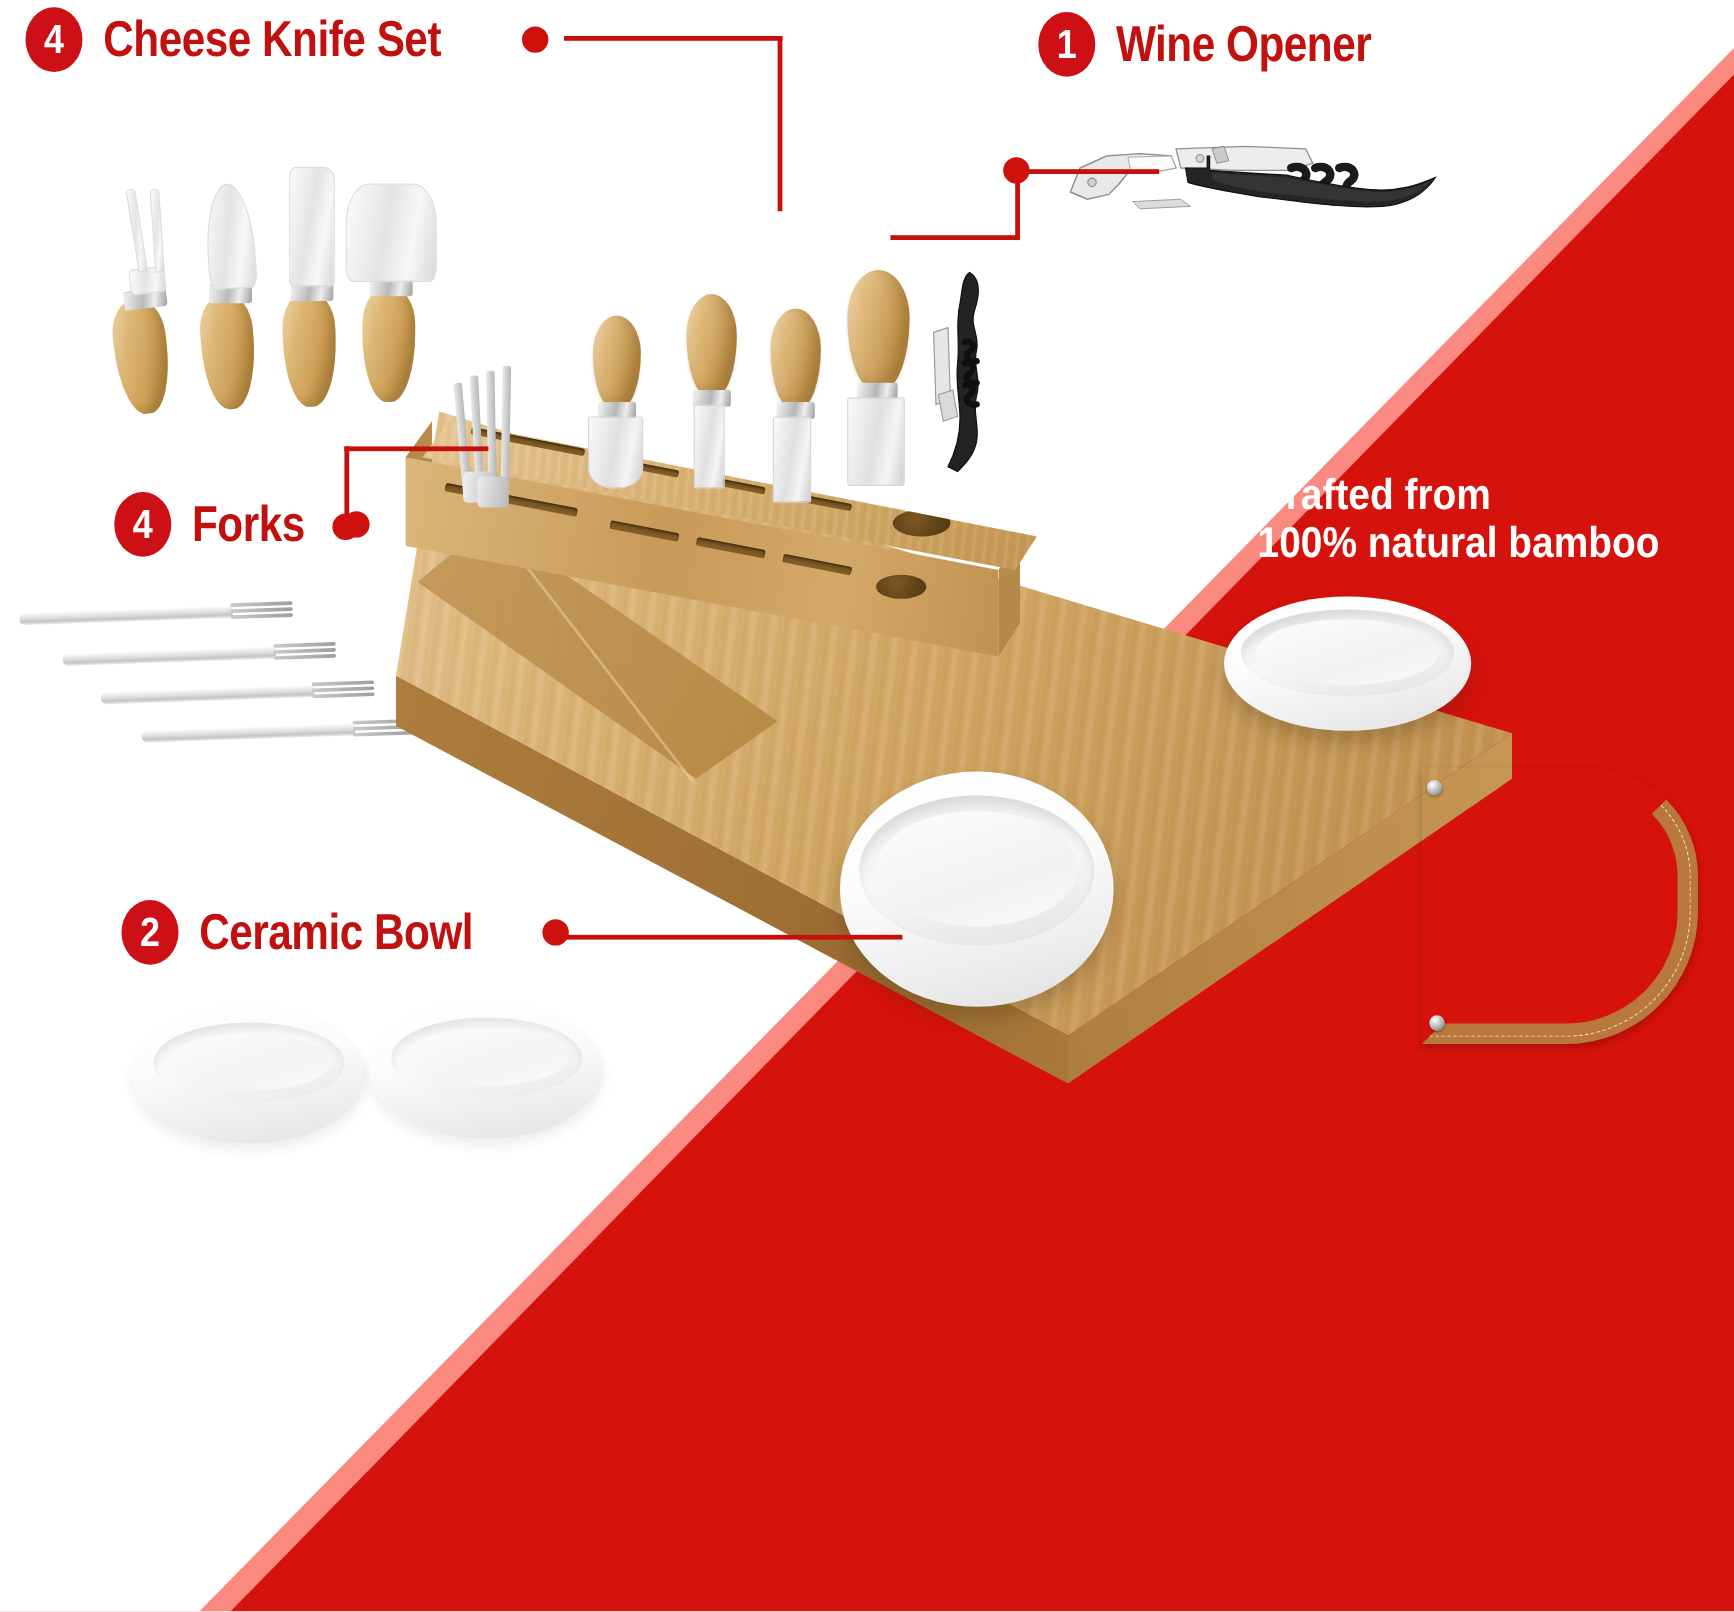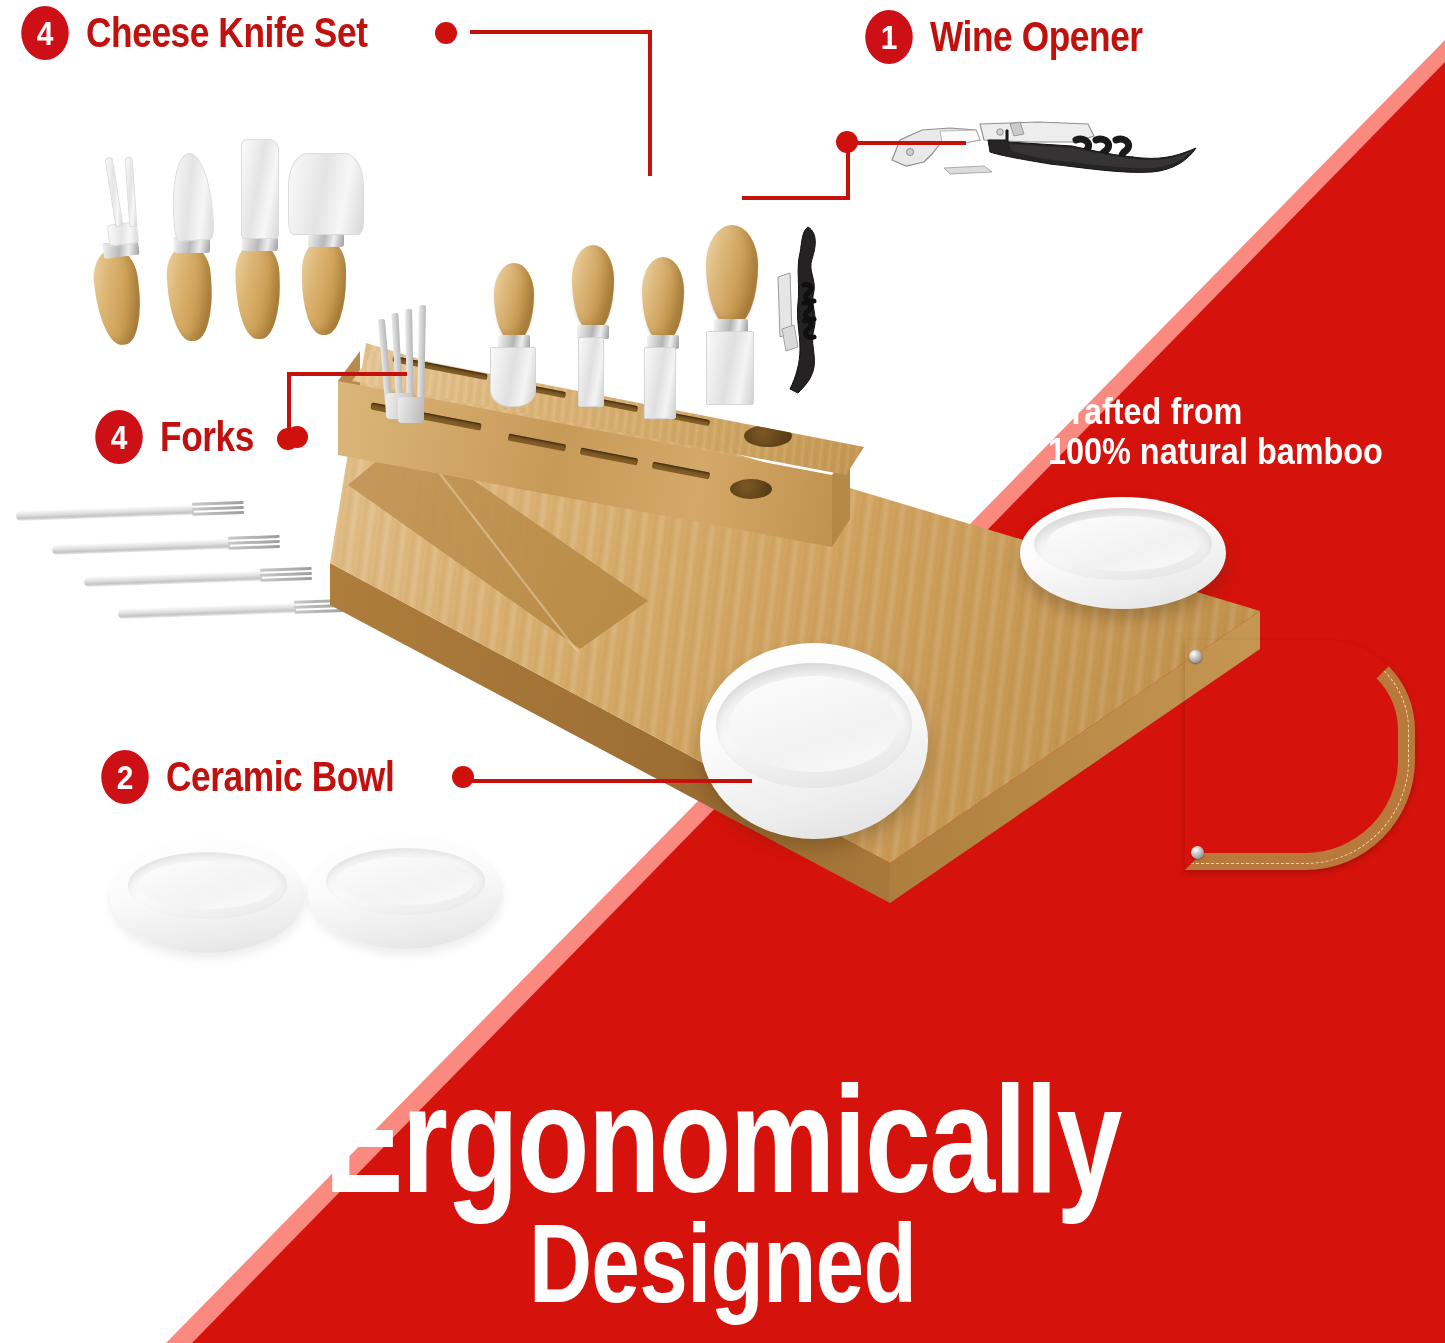--- a/index.html
+++ b/index.html
@@ -542,18 +542,14 @@
   </div>
 
   <div class="dot" style="position:absolute; left:836px; top:131px;"></div>
   <div class="dot" style="position:absolute; left:277px; top:428px;"></div>
 
   <div class="claim">
     <span>Crafted from</span><br>
     <span>100% natural bamboo</span>
   </div>
 
-  <div class="headline">
-    <span class="l1">Ergonomically</span>
-    <span class="l2">Designed</span>
-  </div>
 
 </div>
 
 </body></html>

